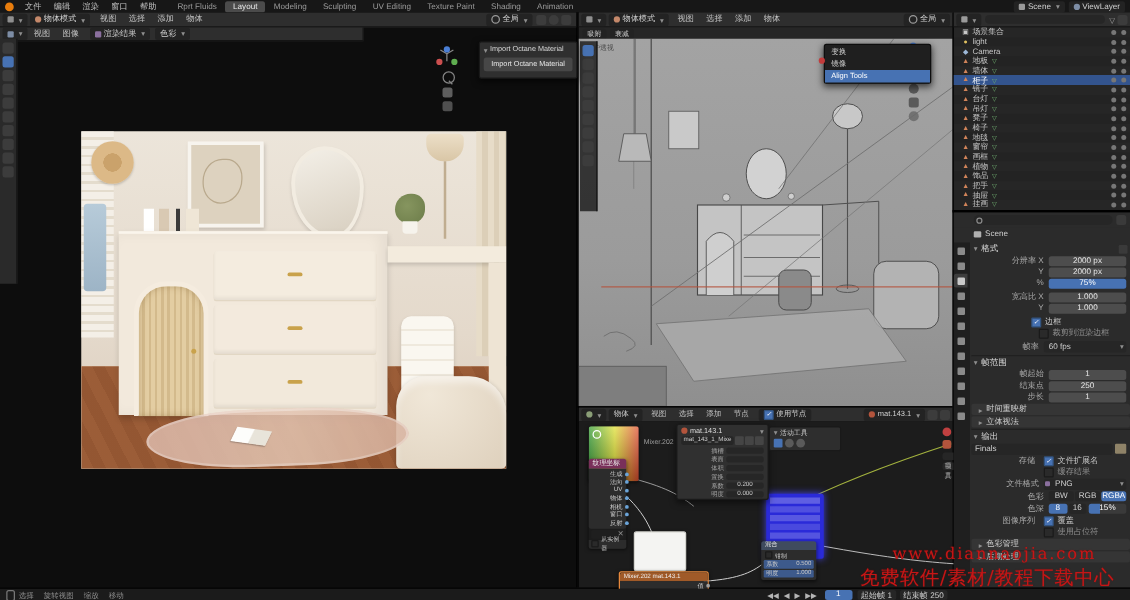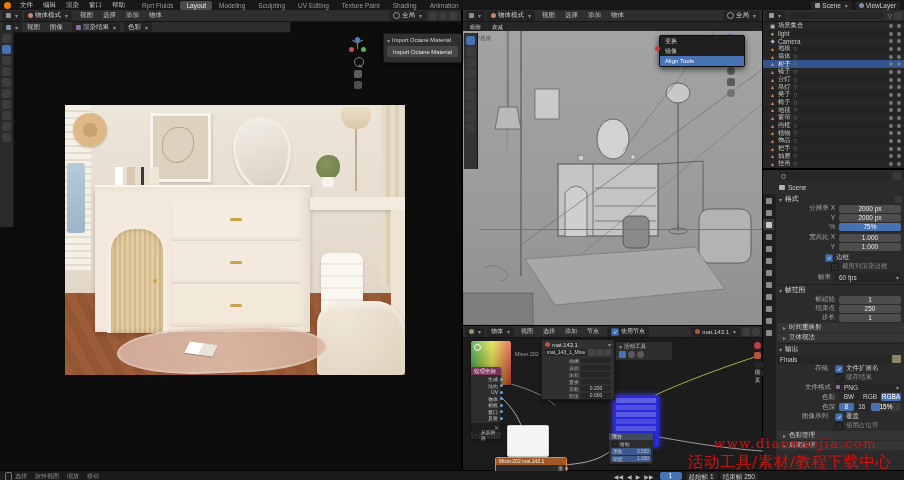--- a/index.html
+++ b/index.html
@@ -869,13 +869,13 @@
       <span>1</span>
     </span>
   <span class="row fieldd" style="height:8px;padding:0 3px;gap:2px;margin-right:6px">
       <span>结束帧</span>
       <span>250</span>
     </span>
   <span style="width:140px"></span>
 </div>
 
 <div class="wm" style="left:714px;top:436px;font-size:13px;font-weight:normal;letter-spacing:1.5px">www.diannaojia.com</div>
-<div class="wm" style="left:688px;top:452px;font-size:15.5px;letter-spacing:0.5px">活动工具/素材/教程下载中心</div>
+<div class="wm" style="left:688px;top:452px;font-size:15.5px;letter-spacing:0.5px">免费软件/素材/教程下载中心</div>
 
 </body></html>

